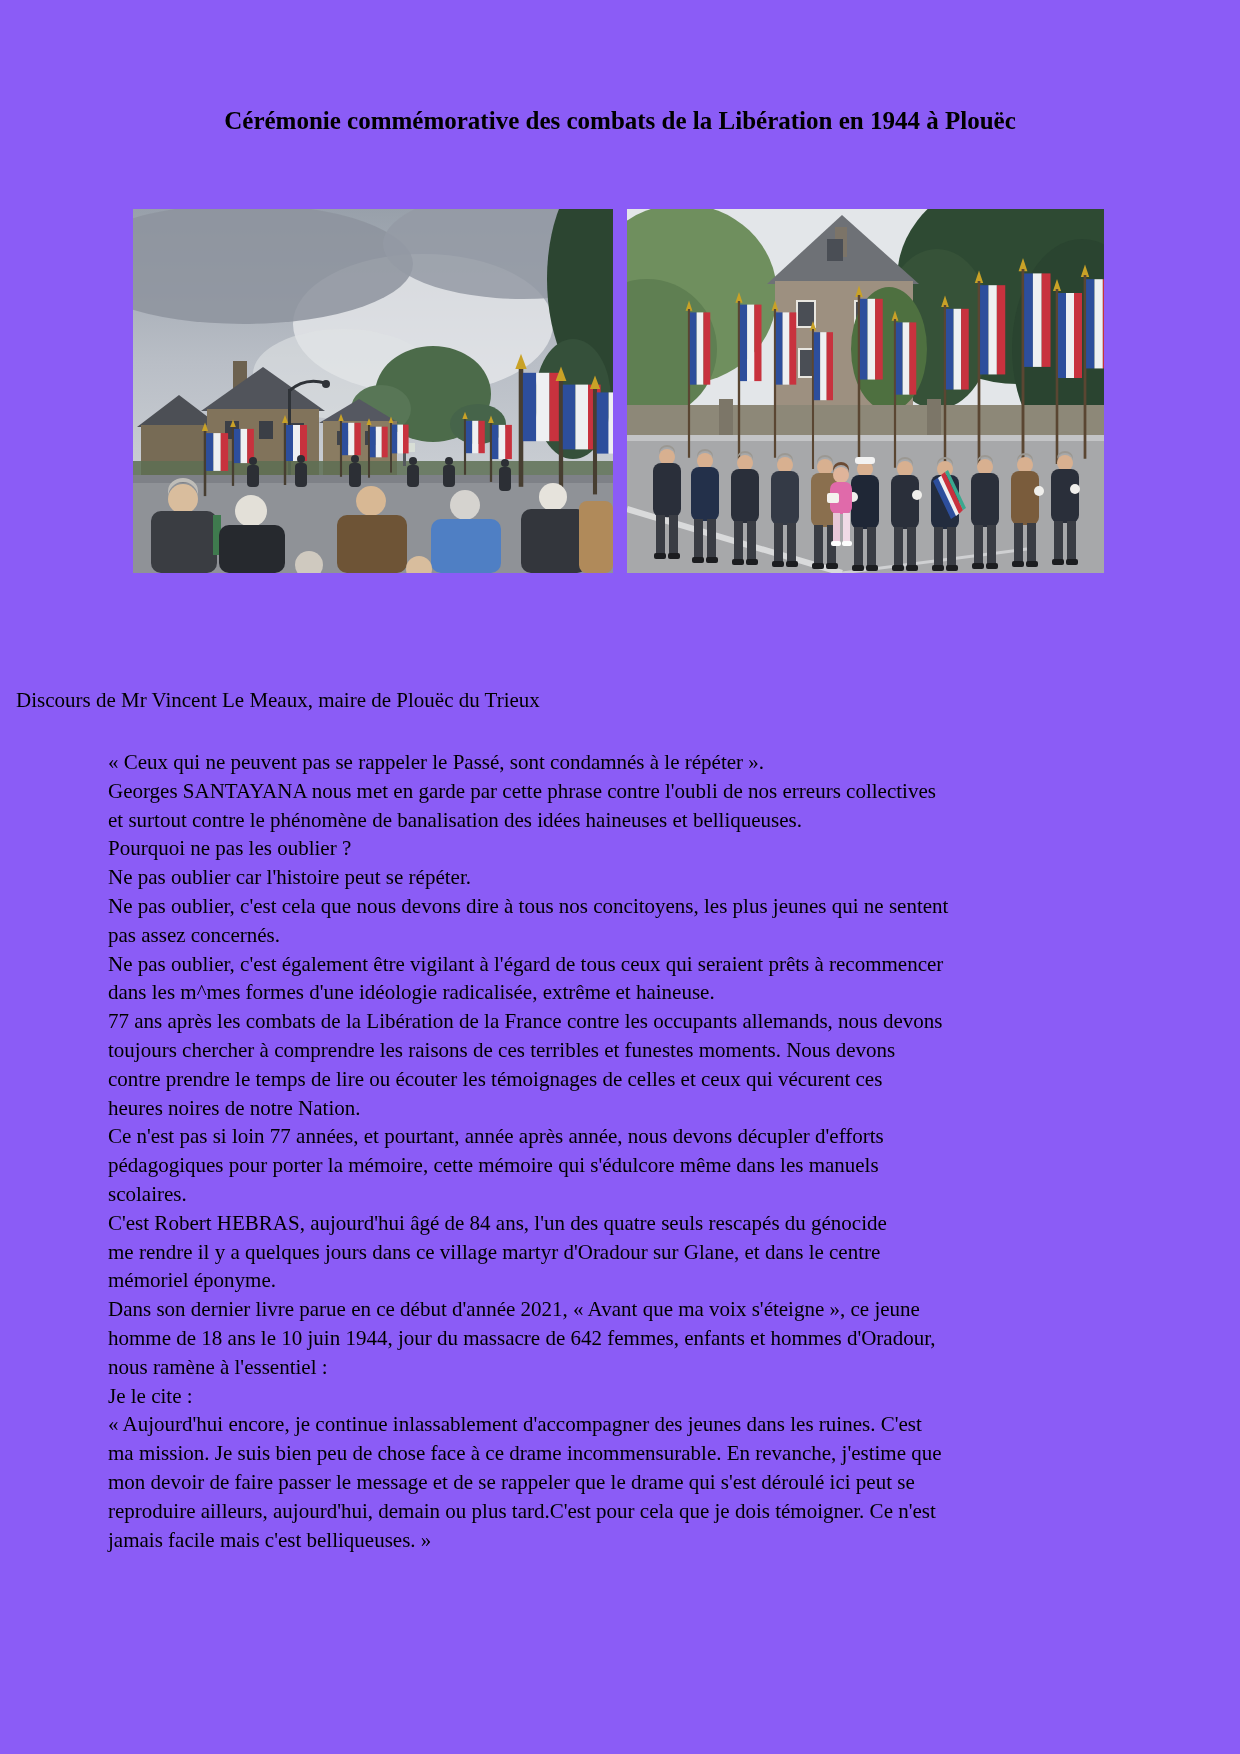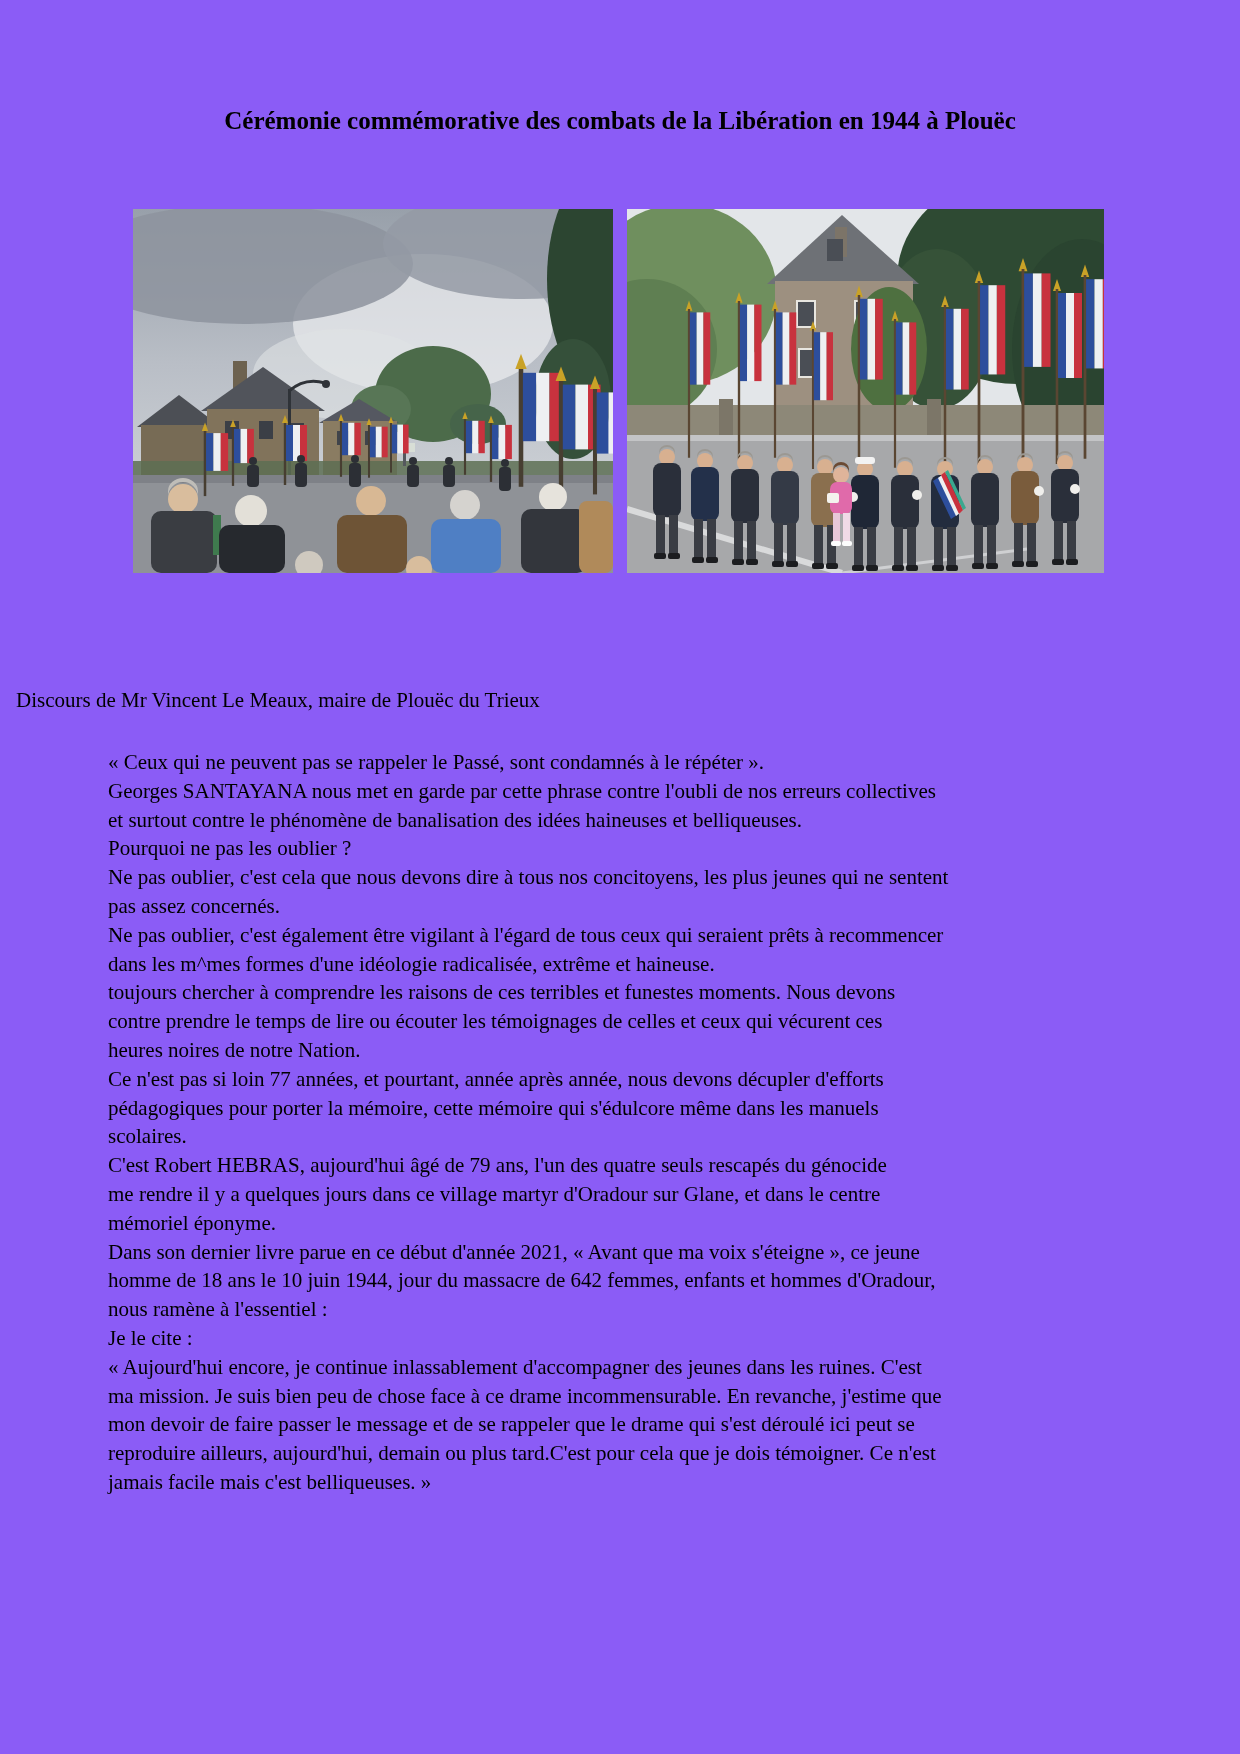--- a/index.html
+++ b/index.html
@@ -249,31 +249,33 @@
     </figure>
   </div>
 
   <div class="speech-heading">Discours de Mr Vincent Le Meaux, maire de Plouëc du Trieux</div>
 
   <div class="speech-body">
       <div class="line">« Ceux qui ne peuvent pas se rappeler le Passé, sont condamnés à le répéter ».</div>
       <div class="line">Georges SANTAYANA nous met en garde par cette phrase contre l'oubli de nos erreurs collectives</div>
       <div class="line">et surtout contre le phénomène de banalisation des idées haineuses et belliqueuses.</div>
       <div class="line">Pourquoi ne pas les oublier ?</div>
+      <div class="line">Ne pas oublier car l'histoire peut se répéter.</div>
       <div class="line">Ne pas oublier, c'est cela que nous devons dire à tous nos concitoyens, les plus jeunes qui ne sentent</div>
       <div class="line">pas assez concernés.</div>
       <div class="line">Ne pas oublier, c'est également être vigilant à l'égard de tous ceux qui seraient prêts à recommencer</div>
       <div class="line">dans les m^mes formes d'une idéologie radicalisée, extrême et haineuse.</div>
+      <div class="line">77 ans après les combats de la Libération de la France contre les occupants allemands, nous devons</div>
       <div class="line">toujours chercher à comprendre les raisons de ces terribles et funestes moments. Nous devons</div>
       <div class="line">contre prendre le temps de lire ou écouter les témoignages de celles et ceux qui vécurent ces</div>
       <div class="line">heures noires de notre Nation.</div>
       <div class="line">Ce n'est pas si loin 77 années, et pourtant, année après année, nous devons décupler d'efforts</div>
       <div class="line">pédagogiques pour porter la mémoire, cette mémoire qui s'édulcore même dans les manuels</div>
       <div class="line">scolaires.</div>
-      <div class="line">C'est Robert HEBRAS, aujourd'hui âgé de 79 ans, l'un des quatre seuls rescapés du génocide</div>
+      <div class="line">C'est Robert HEBRAS, aujourd'hui âgé de 84 ans, l'un des quatre seuls rescapés du génocide</div>
       <div class="line">me rendre il y a quelques jours dans ce village martyr d'Oradour sur Glane, et dans le centre</div>
       <div class="line">mémoriel éponyme.</div>
       <div class="line">Dans son dernier livre parue en ce début d'année 2021, « Avant que ma voix s'éteigne », ce jeune</div>
       <div class="line">homme de 18 ans le 10 juin 1944, jour du massacre de 642 femmes, enfants et hommes d'Oradour,</div>
       <div class="line">nous ramène à l'essentiel :</div>
       <div class="line">Je le cite :</div>
       <div class="line">« Aujourd'hui encore, je continue inlassablement d'accompagner des jeunes dans les ruines. C'est</div>
       <div class="line">ma mission. Je suis bien peu de chose face à ce drame incommensurable. En revanche, j'estime que</div>
       <div class="line">mon devoir de faire passer le message et de se rappeler que le drame qui s'est déroulé ici peut se</div>
       <div class="line">reproduire ailleurs, aujourd'hui, demain ou plus tard.C'est pour cela que je dois témoigner. Ce n'est</div>

